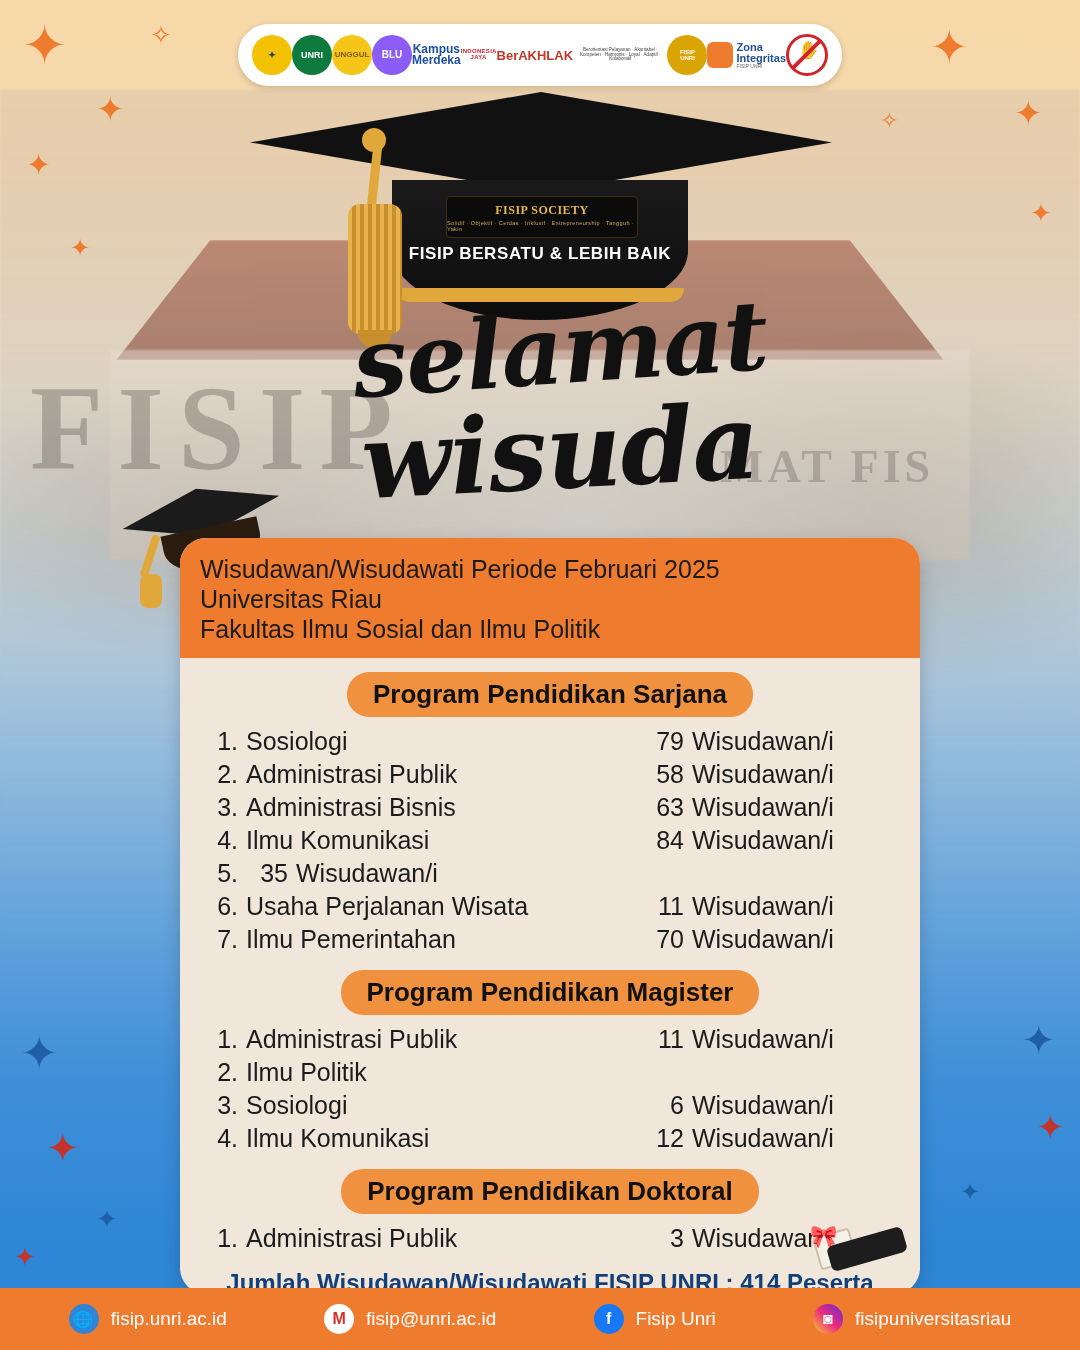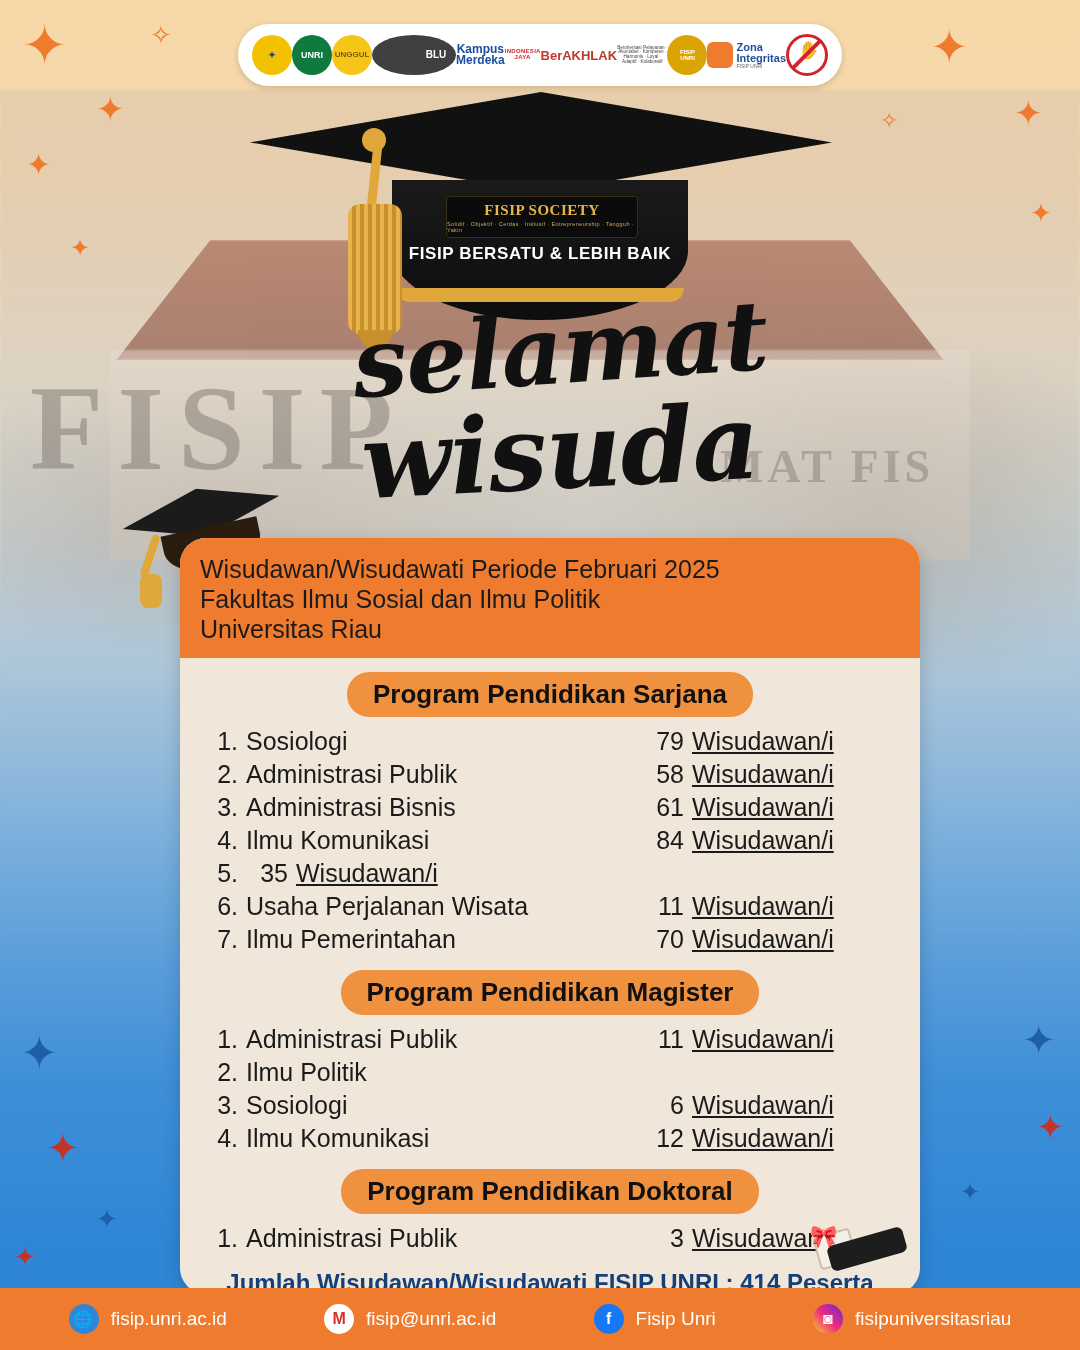--- a/index.html
+++ b/index.html
@@ -69,21 +69,21 @@
     background:#fff;border-radius:31px;
     display:flex;align-items:center;justify-content:space-around;
     padding:0 14px;box-sizing:border-box;
     box-shadow:0 2px 6px rgba(0,0,0,.18);
   }
   .logo{display:flex;align-items:center;justify-content:center;}
   .logo .circ{width:40px;height:40px;border-radius:50%;display:flex;align-items:center;justify-content:center;font-size:9px;font-weight:bold;color:#fff;text-align:center;line-height:1;}
   .l1 .circ{background:#f2c200;color:#1a3c8c;}
   .l2 .circ{background:#0f7a3d;}
   .l3 .circ{background:#f5c518;color:#7a5a00;font-size:8px;}
-  .l4 .circ{background:#404040;font-size:10px;padding-left:44px;}
+  .l4 .circ{background:#8b5cf6;font-size:10px;}
   .l5{font-size:12px;font-weight:bold;color:#1a4fa0;line-height:.95;text-align:center;}
   .l5 .sub{display:block;font-size:6px;color:#d2232a;letter-spacing:.3px;}
   .l6{font-size:13px;font-weight:bold;color:#c0392b;line-height:1;text-align:center;}
   .l6 .sub{display:block;font-size:4.6px;color:#444;font-weight:normal;letter-spacing:0;}
   .l7 .circ{background:#d9a404;font-size:6px;}
   .l8{display:flex;align-items:center;gap:3px;}
   .l8 .zm{width:26px;height:26px;border-radius:6px;background:#ef7b2e;}
   .l8 .tx{font-size:11px;font-weight:bold;color:#1f4e9c;line-height:1;}
   .l8 .tx .sub{display:block;font-size:5px;color:#666;font-weight:normal;}
   .l9{width:36px;height:36px;border:3px solid #d2232a;border-radius:50%;position:relative;background:#fff;}
@@ -104,21 +104,21 @@
   }
   .cap-band{
     position:absolute;left:146px;top:196px;width:288px;height:14px;
     background:#e0a83a;border-radius:0 0 40px 40px;
   }
   .cap-badge{
     position:absolute;left:196px;top:104px;width:190px;height:40px;
     background:#0b0b0b;border:1px solid #3a2f12;border-radius:4px;
     display:flex;flex-direction:column;align-items:center;justify-content:center;
   }
-  .cap-badge .t1{font-size:15px;font-weight:bold;color:#e8b54a;letter-spacing:.5px;font-family:"Liberation Serif",serif;}
+  .cap-badge .t1{font-size:12px;font-weight:bold;color:#e8b54a;letter-spacing:.5px;font-family:"Liberation Serif",serif;}
   .cap-badge .t2{font-size:5.5px;color:#cfa95a;letter-spacing:.4px;margin-top:2px;}
   .cap-motto{
     position:absolute;left:130px;top:152px;width:320px;text-align:center;
     font-size:17px;font-weight:bold;color:#fff;letter-spacing:.6px;
   }
   .tassel-knot{position:absolute;left:112px;top:36px;width:24px;height:24px;border-radius:50%;background:#e0a83a;}
   .tassel-cord{position:absolute;left:120px;top:50px;width:9px;height:70px;background:#e0a83a;border-radius:5px;transform:rotate(6deg);}
   .tassel{position:absolute;left:98px;top:112px;width:54px;height:130px;border-radius:12px;
     background:repeating-linear-gradient(90deg,#e8b34a 0 4px,#c8902c 4px 8px);}
   .tassel:after{content:"";position:absolute;left:10px;bottom:-14px;width:34px;height:18px;border-radius:0 0 16px 16px;background:#c8902c;}
@@ -158,21 +158,21 @@
   .card-head div{font-size:25px;line-height:1.2;font-weight:500;}
   .section-title{
     margin:14px auto 8px;background:#f0913f;border-radius:22px;
     display:block;width:fit-content;padding:7px 26px;
     font-size:26px;font-weight:bold;color:#111;
   }
   .rows{padding:0 28px;}
   .row{display:flex;align-items:baseline;font-size:25px;color:#1b1b1b;line-height:1.32;}
   .row .num{width:30px;text-align:right;margin-right:8px;}
   .row .name{flex:1;}
-  .row .count{width:250px;text-align:left;text-decoration:underline;}
+  .row .count{width:250px;text-align:left;}
   .row .count .n{display:inline-block;width:42px;text-align:right;margin-right:8px;}
   .total{
     margin-top:14px;text-align:center;font-size:24px;font-weight:bold;color:#14407a;
   }
   .scroll-deco{position:absolute;right:14px;bottom:6px;width:96px;height:70px;}
   .scroll-deco .tube{position:absolute;left:18px;top:18px;width:78px;height:26px;background:#1d1d1d;border-radius:6px;transform:rotate(-16deg);}
   .scroll-deco .paper{position:absolute;left:6px;top:14px;width:34px;height:30px;background:#f6f1e6;border:2px solid #cbbfa8;border-radius:4px;transform:rotate(-16deg);}
   .scroll-deco .bow{position:absolute;left:0px;top:6px;font-size:22px;color:#e8a33a;}
 
   
@@ -267,40 +267,40 @@
   </div>
 
   <div class="headline">
     <span class="l-1">selamat</span>
     <span class="l-2">wisuda</span>
   </div>
 
   <div class="card">
     <div class="card-head">
       <div>Wisudawan/Wisudawati  Periode Februari 2025</div>
+      <div>Universitas Riau</div>
       <div>Fakultas Ilmu Sosial dan Ilmu Politik</div>
-      <div>Universitas Riau</div>
     </div>
 
     <div class="section-title">Program Pendidikan Sarjana</div>
     <div class="rows">
       <div class="row">
           <span class="num">1.</span>
           <span class="name">Sosiologi</span>
           <span class="count"><span class="n">79</span><span>Wisudawan/i</span></span>
         </div>
       <div class="row">
           <span class="num">2.</span>
           <span class="name">Administrasi Publik</span>
           <span class="count"><span class="n">58</span><span>Wisudawan/i</span></span>
         </div>
       <div class="row">
           <span class="num">3.</span>
           <span class="name">Administrasi Bisnis</span>
-          <span class="count"><span class="n">61</span><span>Wisudawan/i</span></span>
+          <span class="count"><span class="n">63</span><span>Wisudawan/i</span></span>
         </div>
       <div class="row">
           <span class="num">4.</span>
           <span class="name">Ilmu Komunikasi</span>
           <span class="count"><span class="n">84</span><span>Wisudawan/i</span></span>
         </div>
       <div class="row">
           <span class="num">5.</span>
           <span class="count"><span class="n">35</span><span>Wisudawan/i</span></span>
         </div>

